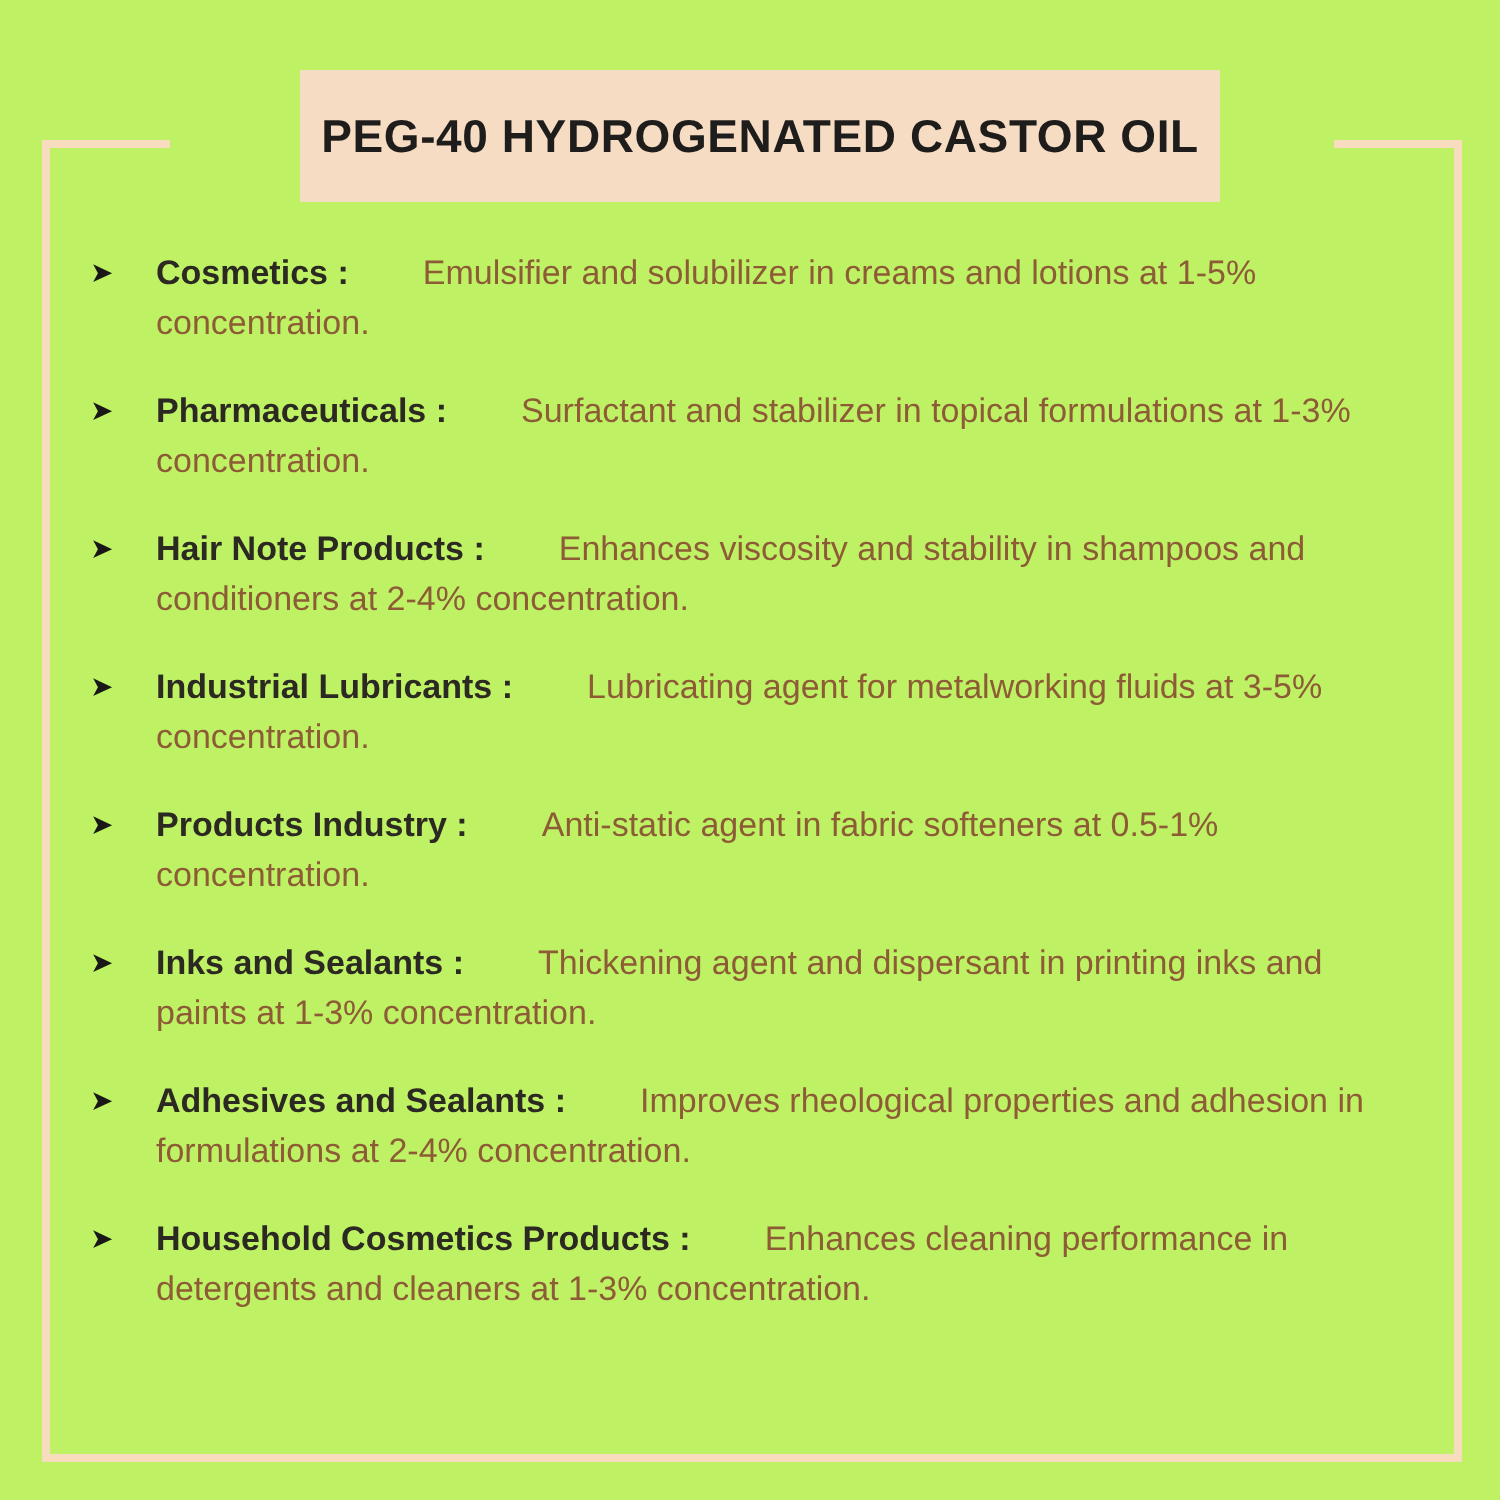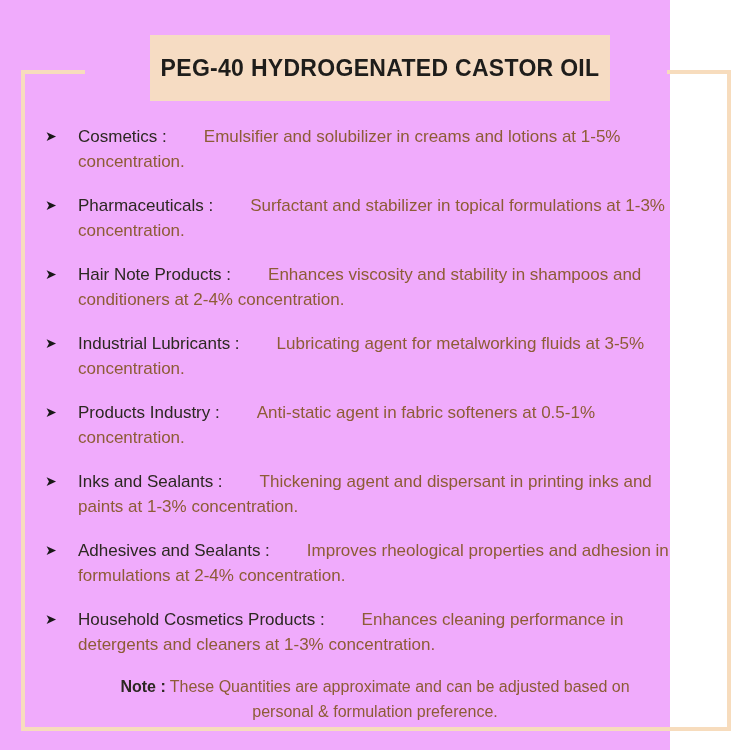--- a/index.html
+++ b/index.html
@@ -5,22 +5,22 @@
   * { margin: 0; padding: 0; box-sizing: border-box; }
   html, body {
     width: 750px; height: 750px;
     background: #ffffff;
     font-family: "Liberation Sans", sans-serif;
     overflow: hidden;
     position: relative;
   }
   .page {
     position: relative;
-    width: 670px; height: 750px;
-    background: #f0abfc;
+    width: 750px; height: 750px;
+    background: #bef264;
   }
   
   .frame { position: absolute; background: #f7dcbd; }
   .frame-left   { left: 21px;  top: 70px;  width: 4px;   height: 661px; }
   .frame-right  { left: 727px; top: 70px;  width: 4px;   height: 661px; }
   .frame-bottom { left: 21px;  top: 727px; width: 710px; height: 4px;   }
   .frame-top-l  { left: 21px;  top: 70px;  width: 64px;  height: 4px;   }
   .frame-top-r  { left: 667px; top: 70px;  width: 64px;  height: 4px;   }
 
   
@@ -60,21 +60,21 @@
     line-height: 25px;
     color: #191817;
   }
   .item-text {
     width: 645px;
     font-size: 17px;
     line-height: 25px;
     color: #8d5c36;
   }
   .item-label {
-    font-weight: 400;
+    font-weight: 700;
     color: #2c2822;
     margin-right: 5px;
   }
   .item-desc { white-space: pre-line; margin-left: 32px; }
 
   
   .note {
     position: absolute;
     left: 95px; top: 674px;
     width: 560px;
@@ -166,18 +166,14 @@
     <div class="use-item">
       <span class="bullet">➤</span>
       <div class="item-text">
         <span class="item-label">Household Cosmetics Products :</span><span class="item-desc">Enhances cleaning performance in
 detergents and cleaners at 1-3% concentration.</span>
       </div>
     </div>
 
   </div>
 
-  <div class="note">
-    <span class="note-label">Note :</span><span class="note-text">These Quantities are approximate and can be adjusted based on
-personal &amp; formulation preference.</span>
-  </div>
 
 </div>
 
 </body></html>

